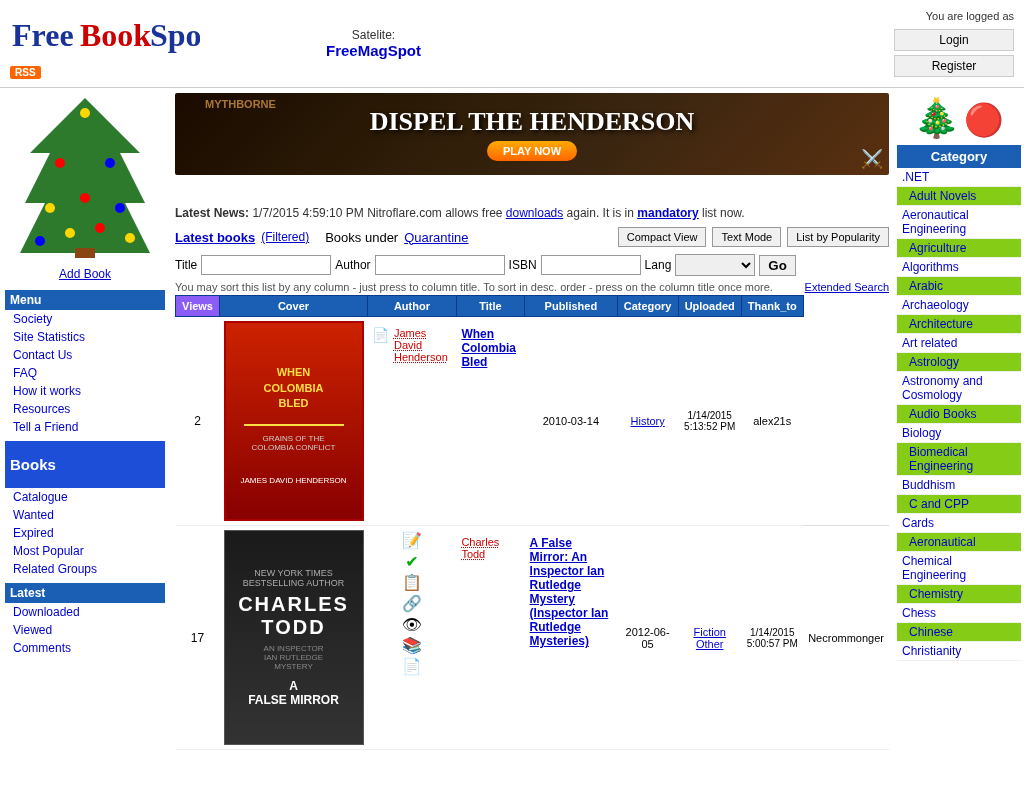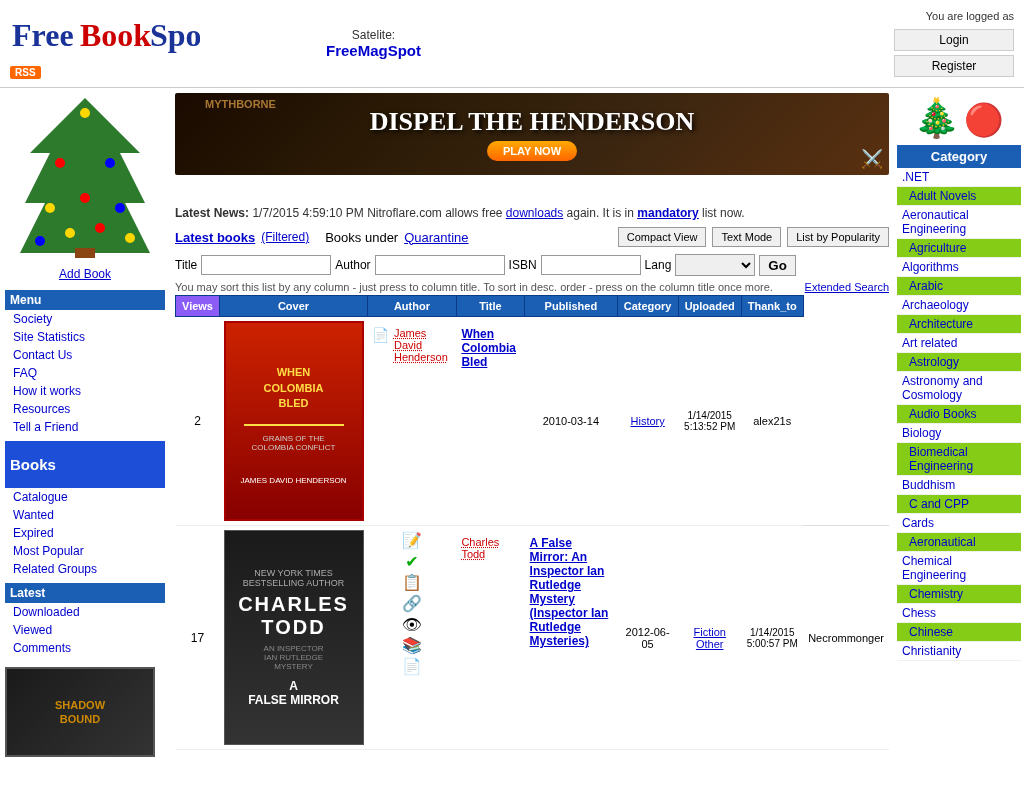--- a/index.html
+++ b/index.html
@@ -124,26 +124,20 @@
     <a class="menu-item" href="#">Wanted</a>
     <a class="menu-item" href="#">Expired</a>
     <a class="menu-item" href="#">Most Popular</a>
     <a class="menu-item" href="#">Related Groups</a>
 
     <div style="background:#1a5fb4;color:white;font-weight:bold;padding:3px 5px;font-size:12px;margin-top:5px;">Latest</div>
     <a class="menu-item" href="#">Downloaded</a>
     <a class="menu-item" href="#">Viewed</a>
     <a class="menu-item" href="#">Comments</a>
 
-    <div id="shadow-bound-img" style="margin-top:10px;">
-      <div style="text-align:center;">
-        <div style="color:#cc8800;font-size:11px;font-weight:bold;">SHADOW</div>
-        <div style="color:#cc8800;font-size:11px;font-weight:bold;">BOUND</div>
-      </div>
-    </div>
   </div>
 
   <div id="content">
 
     <div id="banner" style="width:100%;height:82px;background:linear-gradient(135deg,#1a0a00 0%,#2a1a05 30%,#3a2510 60%,#5a3010 100%);display:flex;align-items:center;justify-content:center;margin-bottom:6px;border-radius:2px;position:relative;overflow:hidden;">
       <div style="position:absolute;left:10px;top:5px;color:#aa7733;font-size:11px;font-weight:bold;padding-left:20px;">MYTHBORNE</div>
       <div style="text-align:center;">
         <div style="color:white;font-size:26px;font-weight:bold;font-family:Georgia,serif;text-shadow:2px 2px 5px #000;">DISPEL THE HENDERSON</div>
         <button style="background:linear-gradient(to bottom,#ffaa00,#ff6600);color:white;border:none;padding:4px 16px;font-weight:bold;border-radius:12px;cursor:pointer;font-size:11px;margin-top:4px;">PLAY NOW</button>
       </div>

